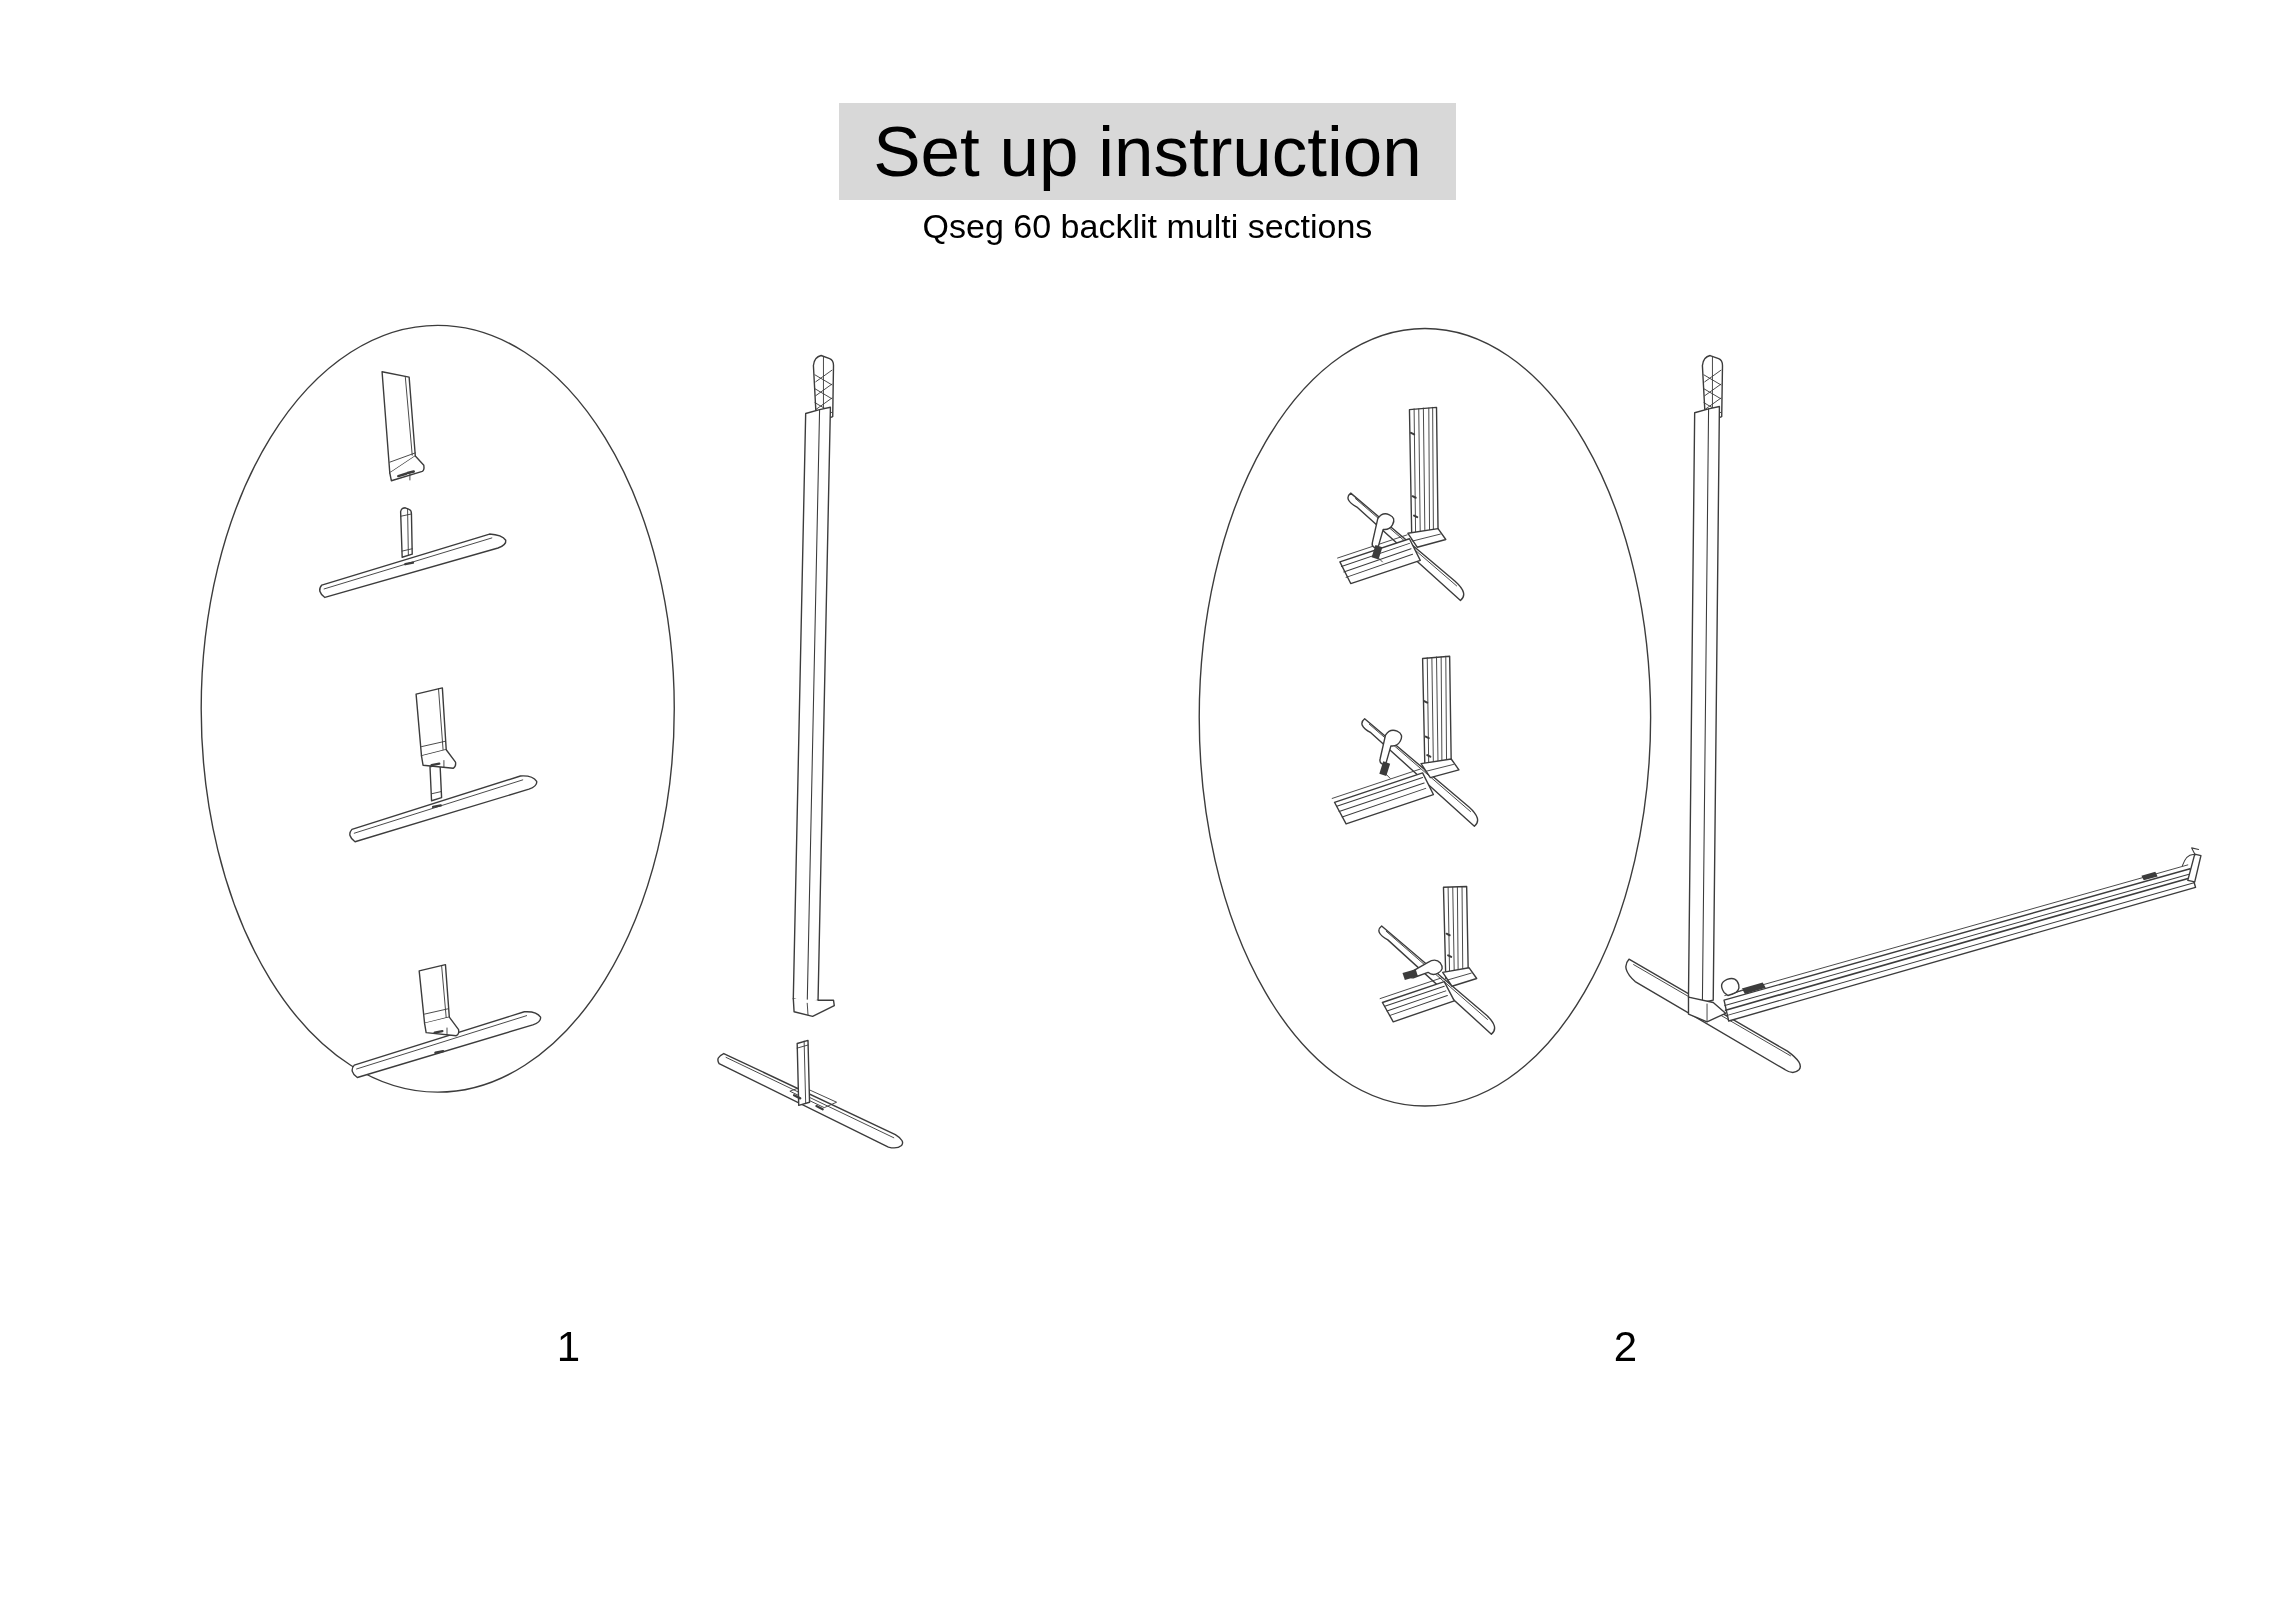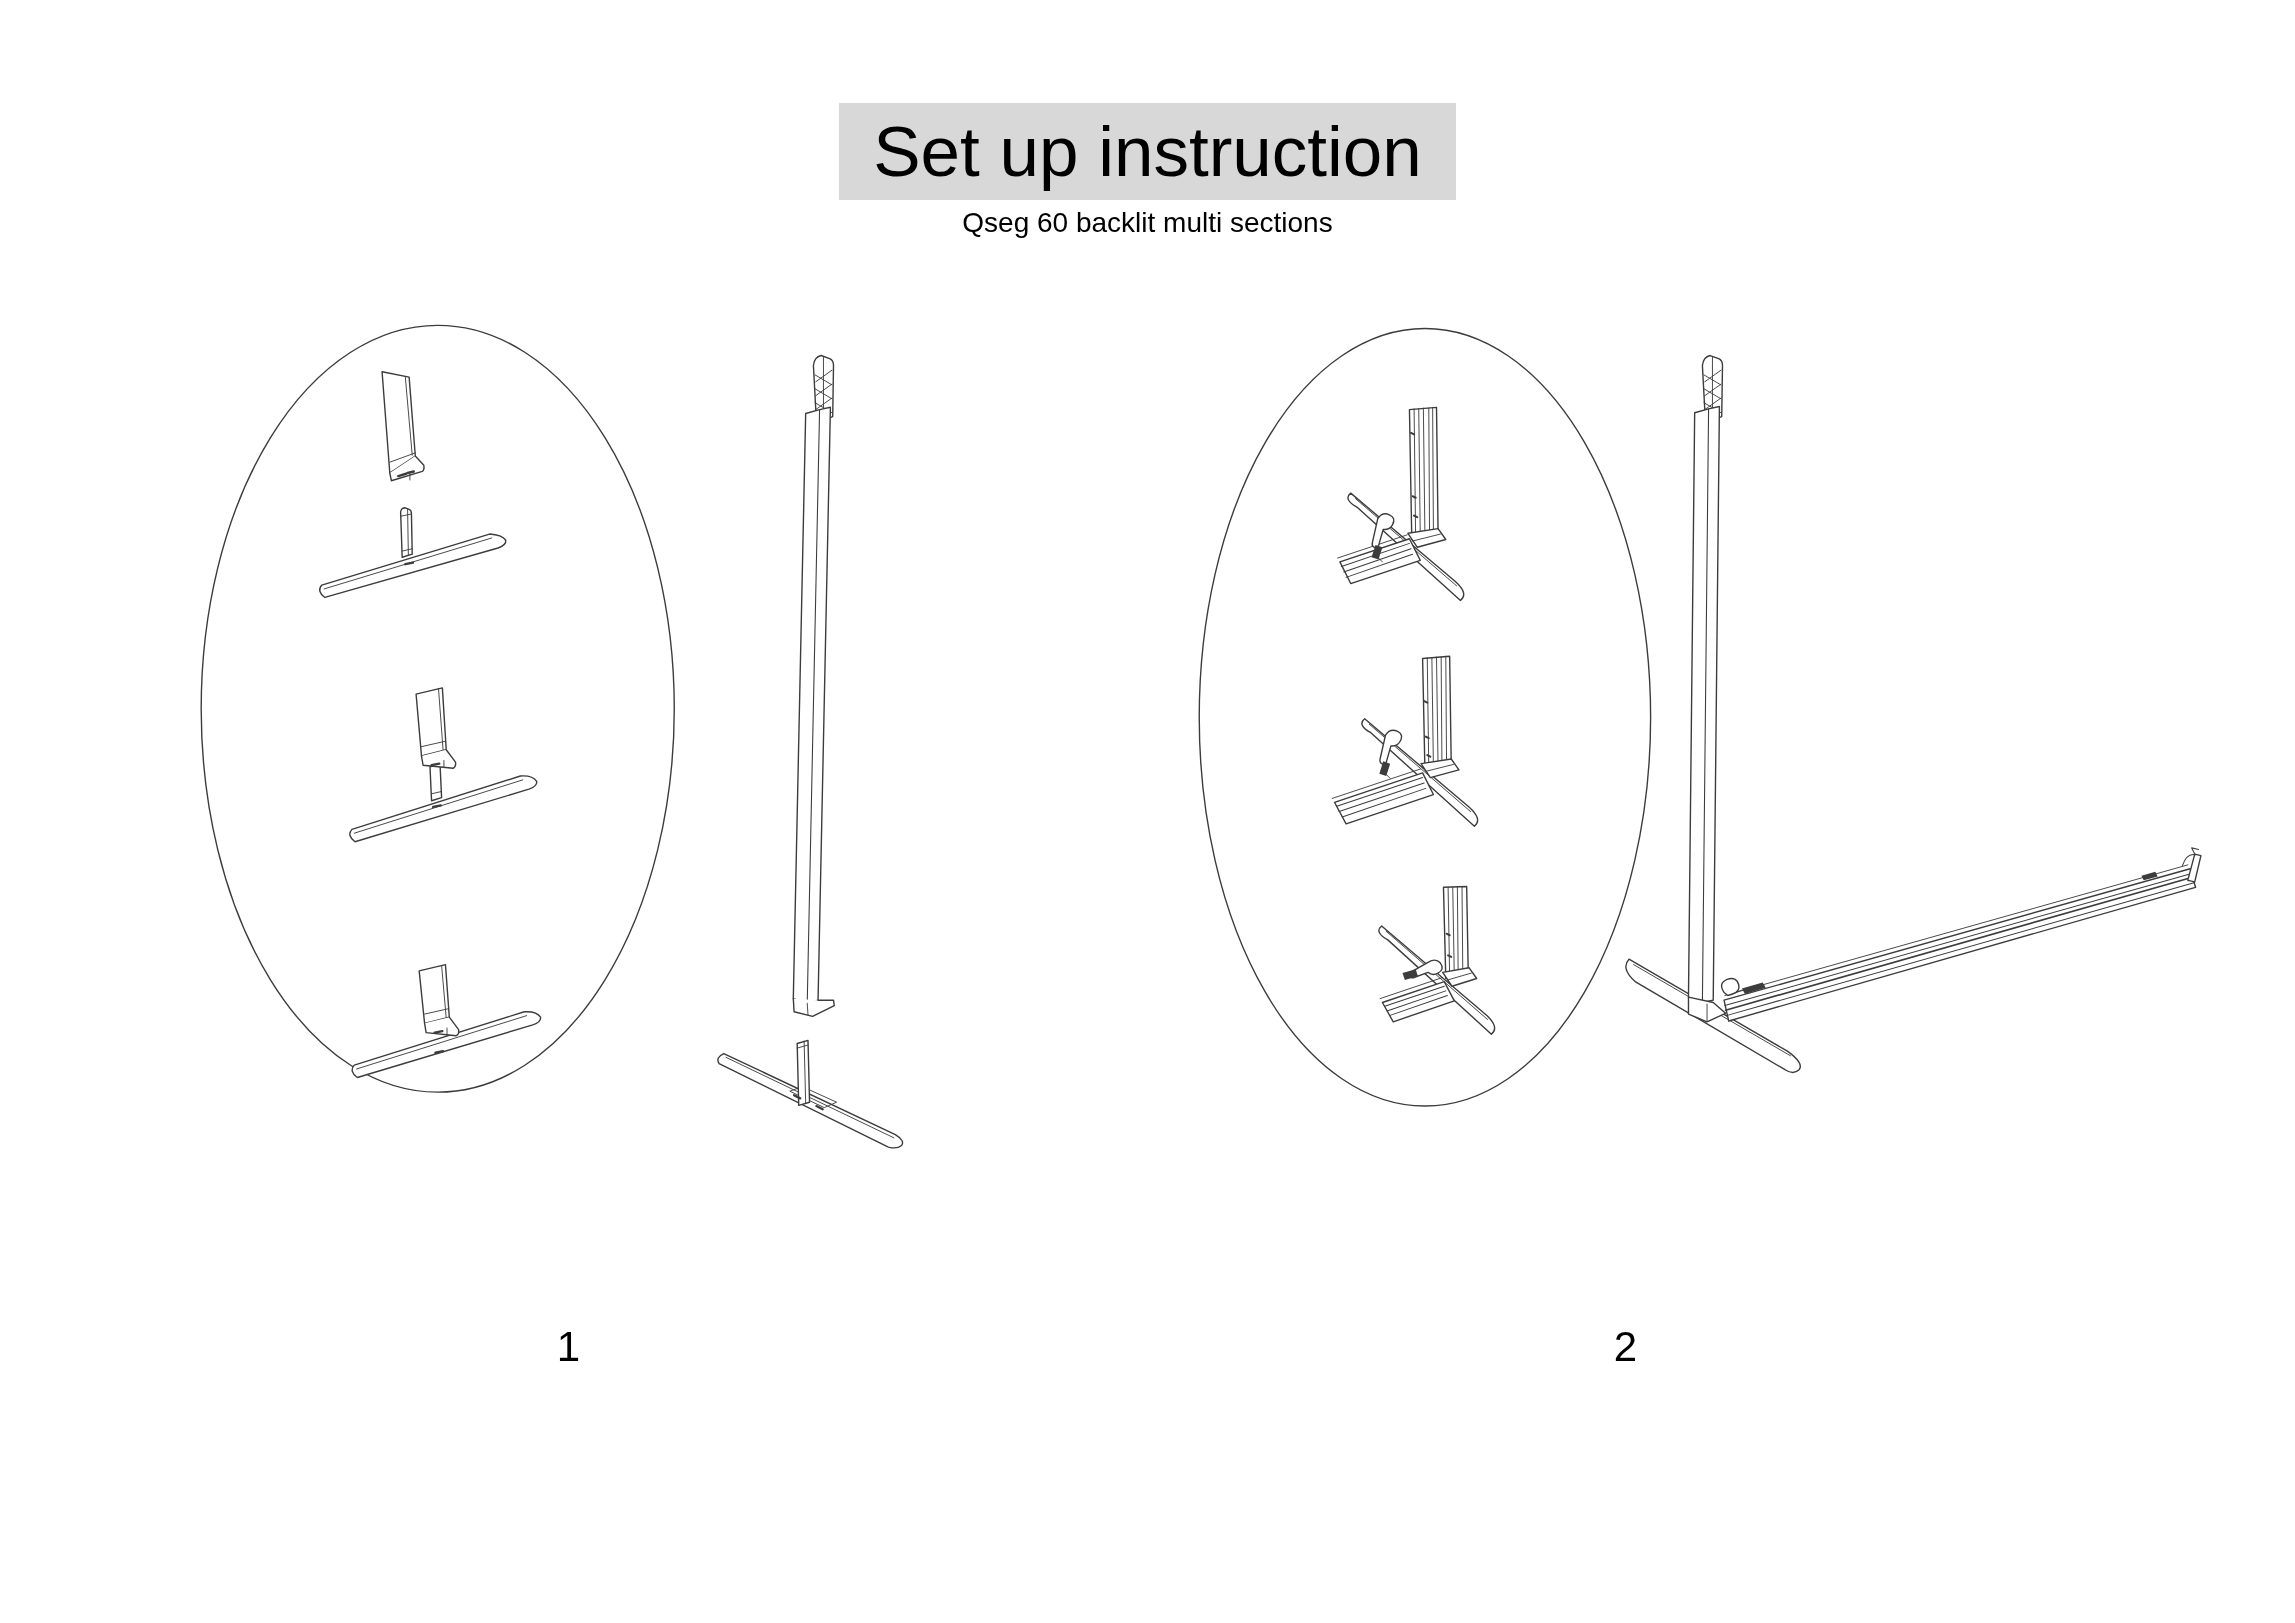--- a/index.html
+++ b/index.html
@@ -33,21 +33,21 @@
     letter-spacing: 0;
     color: #000000;
     white-space: nowrap;
   }
   .subtitle {
     position: absolute;
     left: 0;
     right: 0;
     top: 207px;
     text-align: center;
-    font-size: 28px;
+    font-size: 34px;
     font-weight: 400;
     color: #000000;
     white-space: nowrap;
   }
   .figure-svg {
     position: absolute;
     display: block;
   }
   #svg-step1 { left: 178px; top: 309px; }
   #svg-step2 { left: 1183px; top: 309px; }

